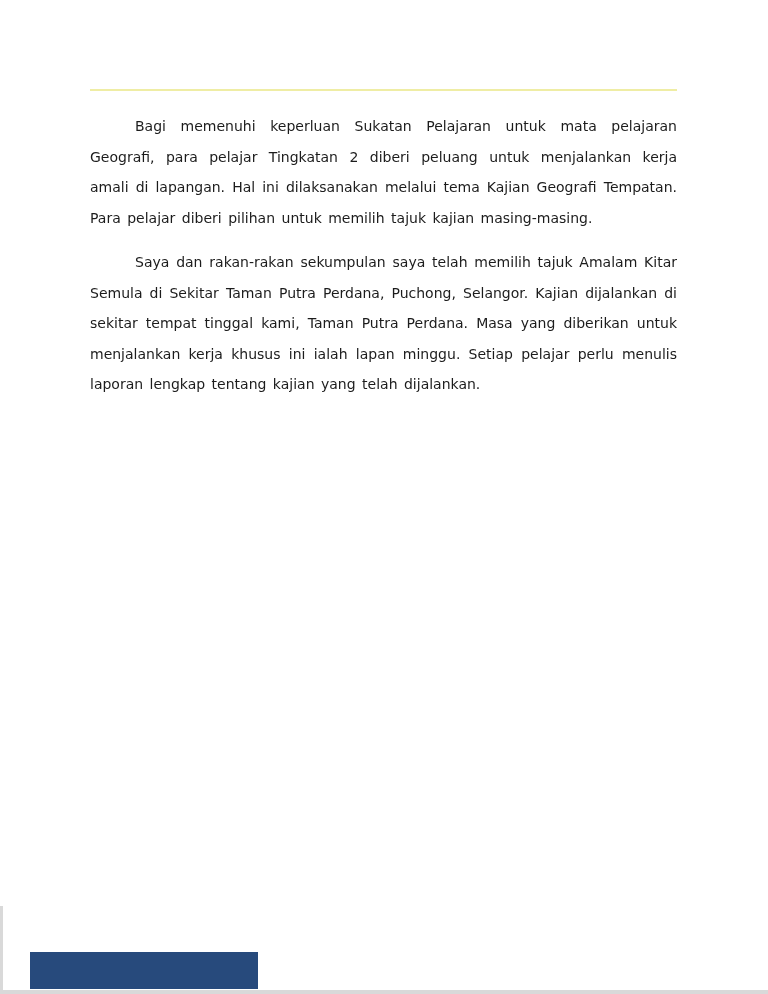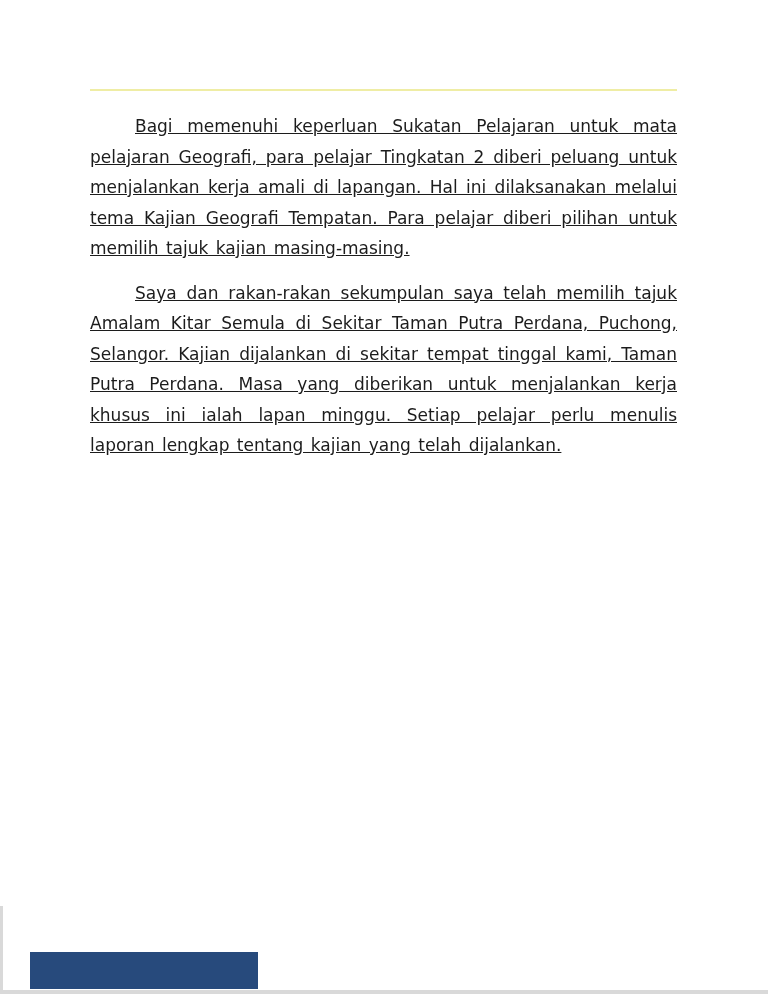--- a/index.html
+++ b/index.html
@@ -34,26 +34,25 @@
   .title-rule {
     height: 2px;
     background: #EFEDA4;
     margin-top: 5px;
     margin-bottom: 20px;
     border: none;
   }
   .body-text p {
     margin: 0 0 14px 0;
     color: #1C1C1C;
-    font-size: 17px;
+    font-size: 14px;
     line-height: 30.5px;
     text-align: justify;
     text-indent: 45px;
     word-spacing: 2px;
-    text-decoration: underline;
   }
   
   .edge-left {
     position: absolute;
     left: 0;
     top: 906px;
     width: 3px;
     height: 88px;
     background: #D9D9D9;
   }

